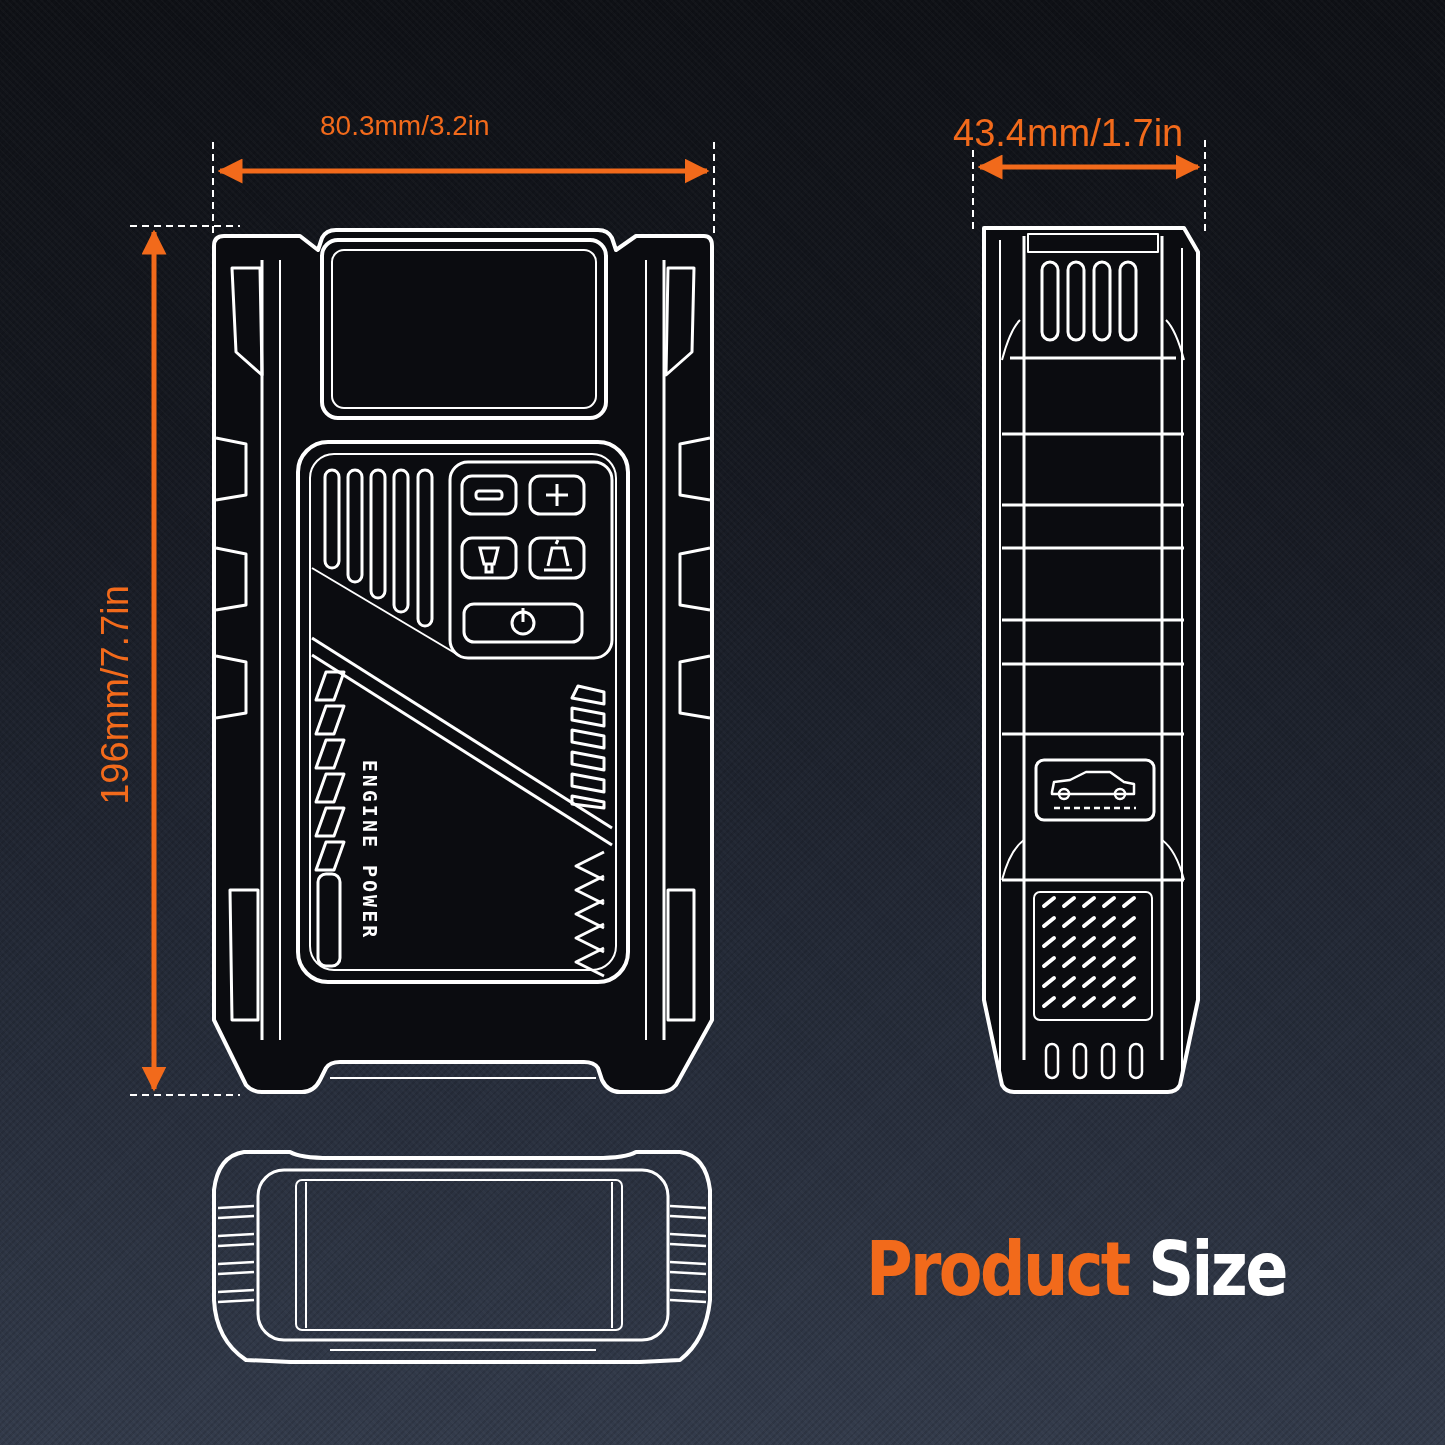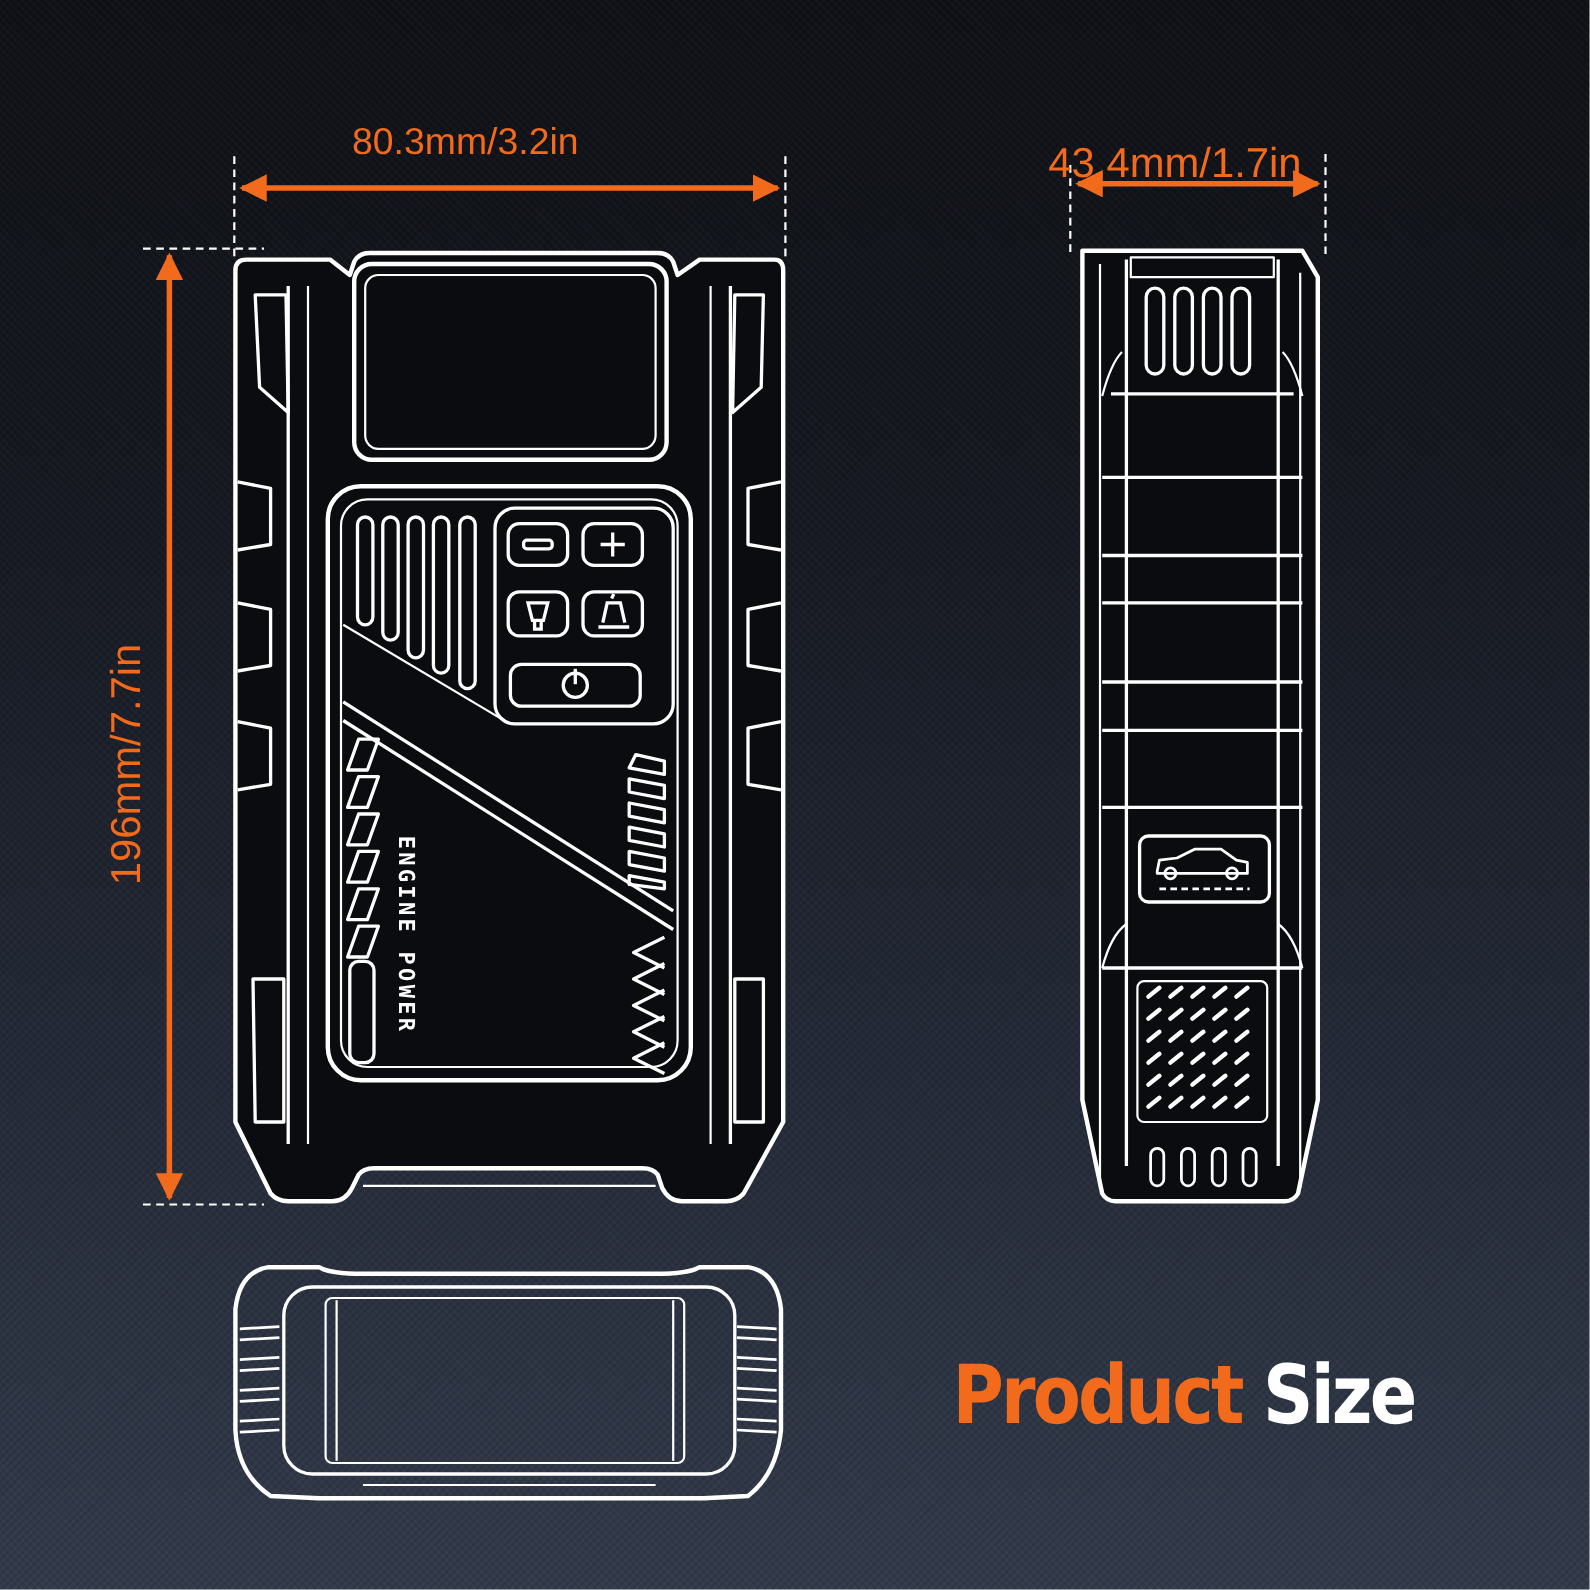--- a/index.html
+++ b/index.html
@@ -10,25 +10,25 @@
     }
     .texture {
       position: absolute; inset: 0;
       background-image:
         repeating-linear-gradient(45deg, rgba(255,255,255,0.018) 0 2px, transparent 2px 5px),
         repeating-linear-gradient(-45deg, rgba(0,0,0,0.10) 0 2px, transparent 2px 5px);
       pointer-events: none;
     }
     .dim-label {
       position: absolute; color: var(--accent, #f26a1b);
-      font-family: "Liberation Sans", sans-serif; font-size: 34px; white-space: nowrap;
+      font-family: "Liberation Sans", sans-serif; font-size: 28px; white-space: nowrap;
       line-height: 1;
     }
     #dim-width { left: 320px; top: 112px; }
-    #dim-depth { left: 953px; top: 114px; font-size: 38px; margin-top: 16px; }
+    #dim-depth { left: 953px; top: 114px; font-size: 38px; }
     #dim-height {
       left: 115px; top: 695px; transform: translate(-50%, -50%) rotate(-90deg);
       font-size: 38px;
     }
     svg.draw { position: absolute; left: 0; top: 0; }
     .title {
       position: absolute; left: 866px; top: 1232px;
       font-family: "DejaVu Sans", sans-serif; font-weight: bold;
       font-size: 74px; letter-spacing: -3px; line-height: 1;
       transform: scaleX(0.86); transform-origin: left top;

